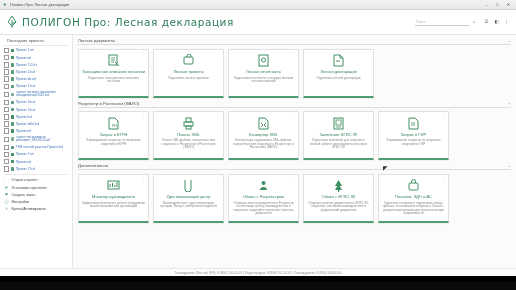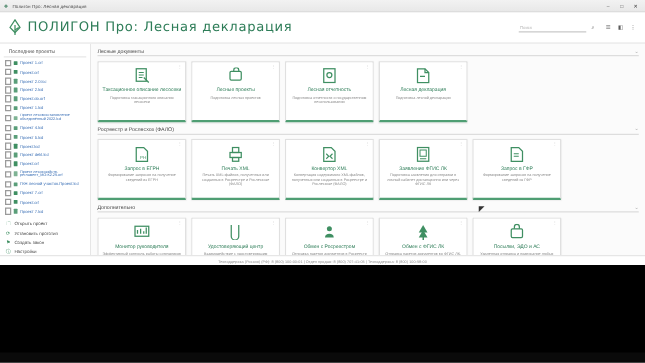--- a/index.html
+++ b/index.html
@@ -3,21 +3,21 @@
 <meta charset="utf-8">
 <style>
   html,body{margin:0;padding:0;}
   body{
     width:516px;height:290px;overflow:hidden;
     background:#000;
     font-family:"Liberation Sans","DejaVu Sans",sans-serif;
     font-size:4px;color:#3d3d3d;
   }
   .app{
-    position:absolute;left:0;top:0;width:516px;height:212px;
+    position:absolute;left:0;top:0;width:516px;height:276px;
     background:#ffffff;display:flex;flex-direction:column;
   }
   
   .titlebar{
     height:9px;flex:0 0 9px;background:linear-gradient(#f2f2f2,#e8e8e8);
     border-bottom:1px solid #d4d4d4;display:flex;align-items:center;
     padding:0 3px;gap:2px;
   }
   .tb-icon{width:5px;height:5px;color:#3a7d5b;font-size:4px;line-height:5px;}
   .tb-title{font-size:3.6px;color:#444;white-space:nowrap;letter-spacing:.1px;}

